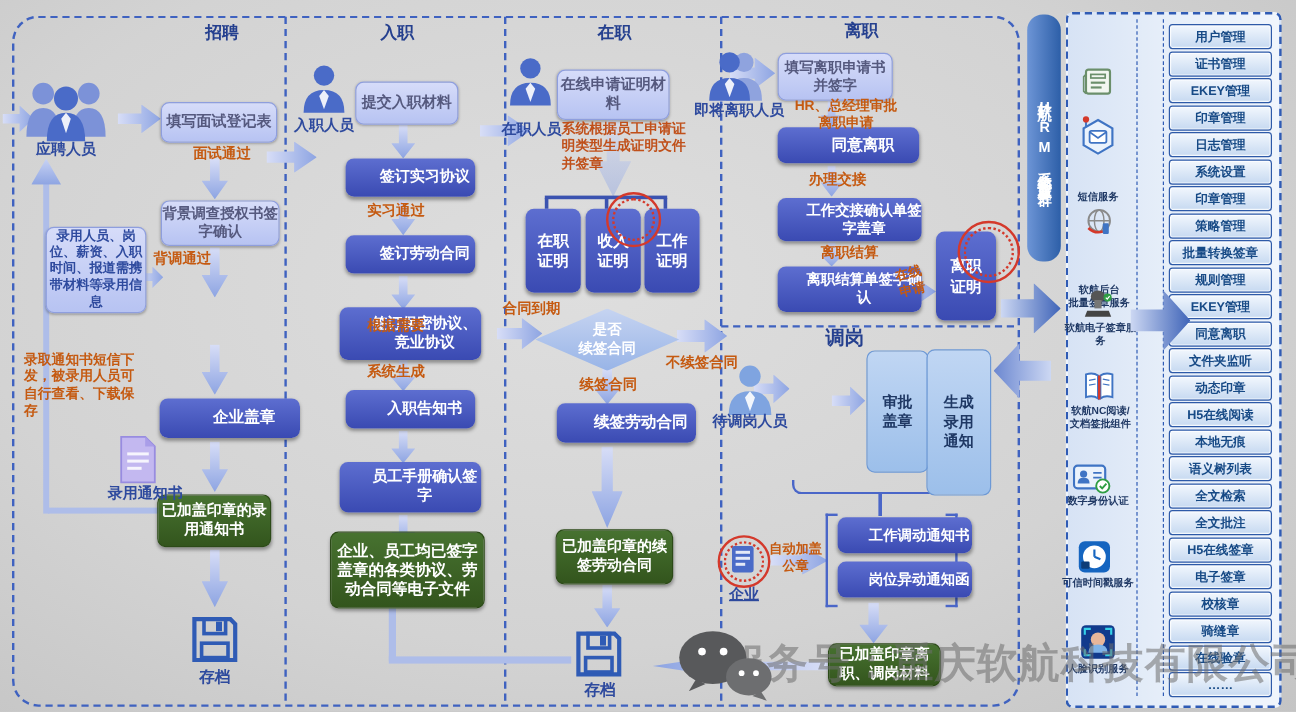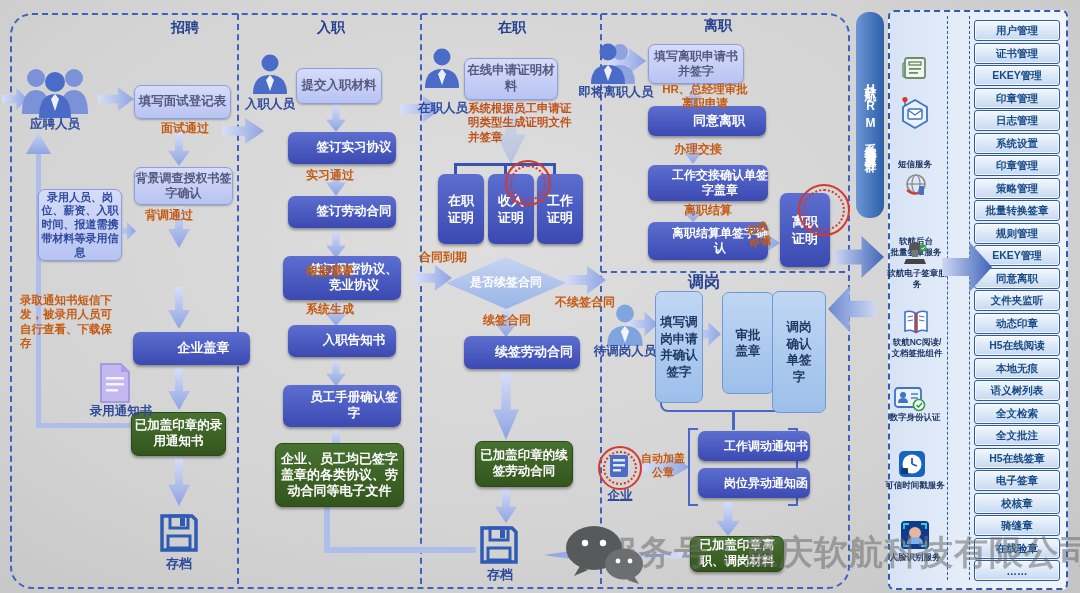--- a/index.html
+++ b/index.html
@@ -23,21 +23,21 @@
   .ar.down{background:linear-gradient(180deg,#d8def7,#8da4e2);clip-path:polygon(32% 0,68% 0,68% 55%,100% 55%,50% 100%,0 55%,32% 55%);}
   .ar.right{background:linear-gradient(90deg,#d8def7,#8da4e2);clip-path:polygon(0 32%,55% 32%,55% 0,100% 50%,55% 100%,55% 68%,0 68%);}
   .ar.left{background:linear-gradient(270deg,#d8def7,#8da4e2);clip-path:polygon(100% 32%,45% 32%,45% 0,0 50%,45% 100%,45% 68%,100% 68%);}
   .ar.bigblue{background:linear-gradient(90deg,#cdd8f3,#3f64b8);}
   .ar.bigback{background:linear-gradient(90deg,#6b87d0,#cdd8f3);}
   .hline,.vline{position:absolute;background:#aebde9;z-index:1;}
   .tline{position:absolute;background:#3b53b0;z-index:2;}
   .seal{position:absolute;border:2.5px solid #d4392b;border-radius:50%;z-index:6;}
   .seal::after{content:"";position:absolute;inset:3px;border:2px dotted #d4392b;border-radius:50%;}
   .diamond{position:absolute;background:linear-gradient(180deg,#c6d4f1,#98b4e7);clip-path:polygon(50% 0,100% 50%,50% 100%,0 50%);
-           color:#fff;font-weight:bold;display:flex;flex-direction:row;align-items:center;justify-content:center;font-size:12px;line-height:1.3;z-index:3;}
+           color:#fff;font-weight:bold;display:flex;flex-direction:column;align-items:center;justify-content:center;font-size:12px;line-height:1.3;z-index:3;}
   .bracket{position:absolute;border:2px solid #4a66c8;z-index:2;}
   .side-panel{position:absolute;left:888px;top:10px;width:176px;height:576px;border:2px dashed #2f5bb5;border-radius:6px;
               background:linear-gradient(90deg,#d7e3f5 0%,#e6eef9 45%,#f0f5fc 100%);z-index:2;}
   .side-bar{position:absolute;left:856px;top:12px;width:28px;height:206px;border-radius:13px;
             background:linear-gradient(90deg,#6d95d6,#2d5fa8);color:#fff;display:flex;align-items:center;justify-content:center;
             writing-mode:vertical-lr;text-orientation:upright;font-size:12px;font-weight:bold;letter-spacing:3px;z-index:3;}
   .sbtn{position:absolute;left:974px;width:84px;height:19px;background:linear-gradient(180deg,#f2f7fd,#c6d9f1);
         border:1px solid #2e5aa8;border-radius:3px;box-shadow:inset 0 0 0 1px #ffffffcc;color:#174a86;font-weight:bold;
         font-size:10.5px;display:flex;align-items:center;justify-content:center;z-index:4;}
   .slabel{position:absolute;font-size:8.5px;color:#1f3864;text-align:center;line-height:1.3;font-weight:bold;z-index:4;white-space:pre-line;}
@@ -76,21 +76,21 @@
   <div class="navy-label" style="left:20px;top:116px;width:70px;">应聘人员</div>
 
   <div class="ar right" style="left:2px;top:88px;width:26px;height:22px;"></div>
   <div class="ar right" style="left:98px;top:87px;width:36px;height:24px;"></div>
 
   <div class="box light" style="left:134px;top:85px;width:95px;height:32px;font-size:12.5px;">填写面试登记表</div>
   <div class="olabel" style="left:150px;top:121px;width:70px;">面试通过</div>
   <div class="ar down" style="left:168px;top:132px;width:22px;height:34px;"></div>
 
   <div class="box light" style="left:134px;top:167px;width:97px;height:36px;font-size:12px;">背景调查授权书签字确认</div>
-  <div class="olabel" style="left:140px;top:208px;width:58px;">背调通过</div>
+  <div class="olabel" style="left:123px;top:208px;width:58px;">背调通过</div>
   <div class="ar down" style="left:168px;top:206px;width:22px;height:42px;"></div>
 
 
   <div class="box light" style="left:38px;top:189px;width:78px;height:66px;font-size:11px;color:#2e4a9e;padding:2px;">录用人员、岗位、薪资、入职时间、报道需携带材料等录用信息</div>
   <div class="ar right" style="left:116px;top:222px;width:20px;height:18px;"></div>
 
   <div class="ar down" style="left:168px;top:287px;width:22px;height:42px;"></div>
   <div class="olabel" style="left:20px;top:293px;width:94px;height:62px;text-align:left;font-size:11.5px;">录取通知书短信下发，被录用人员可自行查看、下载保存</div>
 
   <div class="box dark" style="left:133px;top:332px;width:93px;height:33px;font-size:13px;">企业盖章</div>
@@ -196,21 +196,21 @@
   </div>
   <div class="ar right" style="left:564px;top:266px;width:42px;height:28px;"></div>
   <div class="olabel" style="left:548px;top:295px;width:74px;">不续签合同</div>
 
   <div class="ar down" style="left:495px;top:307px;width:22px;height:30px;"></div>
   <div class="olabel" style="left:478px;top:313px;width:58px;">续签合同</div>
 
   <div class="box dark" style="left:464px;top:336px;width:92px;height:33px;font-size:13px;">续签劳动合同</div>
   <div class="ar down" style="left:493px;top:372px;width:26px;height:68px;"></div>
 
-  <div class="box green" style="left:463px;top:441px;width:96px;height:44px;font-size:12.5px;margin-left:12px;">已加盖印章的续签劳动合同</div>
+  <div class="box green" style="left:463px;top:441px;width:96px;height:44px;font-size:12.5px;">已加盖印章的续签劳动合同</div>
   <div class="ar down" style="left:495px;top:487px;width:22px;height:36px;"></div>
 
   <div class="abs" style="left:478px;top:524px;z-index:3;">
     <svg width="42" height="42" viewBox="0 0 42 42">
       <path d="M4 4 h30 l4 4 v30 h-34 Z" fill="none" stroke="#2f5bb5" stroke-width="3.5"></path>
       <rect x="12" y="4" width="18" height="12" fill="none" stroke="#2f5bb5" stroke-width="3"></rect>
       <rect x="22" y="6" width="5" height="8" fill="#2f5bb5"></rect>
       <rect x="10" y="24" width="22" height="12" fill="none" stroke="#2f5bb5" stroke-width="3"></rect>
     </svg>
   </div>
@@ -258,25 +258,24 @@
   <div class="abs" style="left:602px;top:303px;width:46px;height:44px;z-index:3;">
     <svg width="46" height="44" viewBox="0 0 44 40">
       <circle cx="22" cy="9" r="8.5" fill="#7fa4e0"></circle>
         <path d="M5 40 Q5 21 22 21 Q39 21 39 40 Z" fill="#7fa4e0"></path>
       <path d="M22 21 l4 5 -4 11 -4 -11 Z" fill="#fff" opacity=".9"></path>
     </svg>
   </div>
   <div class="navy-label" style="left:588px;top:343px;width:74px;">待调岗人员</div>
   <div class="ar right" style="left:628px;top:312px;width:30px;height:24px;"></div>
 
-  <div class="box lblue vtext" style="left:655px;top:291px;width:38px;height:104px;font-size:12.5px;padding:3px 4px;">填写调岗申请并确认签字</div>
   <div class="ar right" style="left:693px;top:322px;width:28px;height:24px;"></div>
   <div class="box lblue vtext" style="left:722px;top:292px;width:32px;height:94px;font-size:12.5px;padding:3px 9px;">审批盖章</div>
   <div class="ar right" style="left:752px;top:310px;width:28px;height:24px;"></div>
-  <div class="box lblue vtext" style="left:772px;top:291px;width:36px;height:114px;font-size:12.5px;padding:3px 8px;">调岗确认单签字</div>
+  <div class="box lblue vtext" style="left:772px;top:291px;width:36px;height:114px;font-size:12.5px;padding:3px 8px;">生成录用通知</div>
 
   <div class="abs" style="left:660px;top:400px;width:148px;height:10px;border-left:2px solid #4a66c8;border-right:2px solid #4a66c8;border-bottom:2px solid #4a66c8;border-radius:0 0 8px 8px;z-index:2;"></div>
   <div class="tline" style="left:732px;top:410px;width:3px;height:20px;background:#4a66c8;"></div>
 
   <div class="bracket" style="left:688px;top:428px;width:8px;height:74px;border-right:none;"></div>
   <div class="bracket" style="left:788px;top:428px;width:8px;height:74px;border-left:none;"></div>
   <div class="box dark" style="left:698px;top:431px;width:88px;height:30px;font-size:12px;">工作调动通知书</div>
   <div class="box dark" style="left:698px;top:468px;width:88px;height:30px;font-size:12px;">岗位异动通知函</div>
 
   <div class="seal" style="left:598px;top:446px;width:40px;height:40px;"></div>

